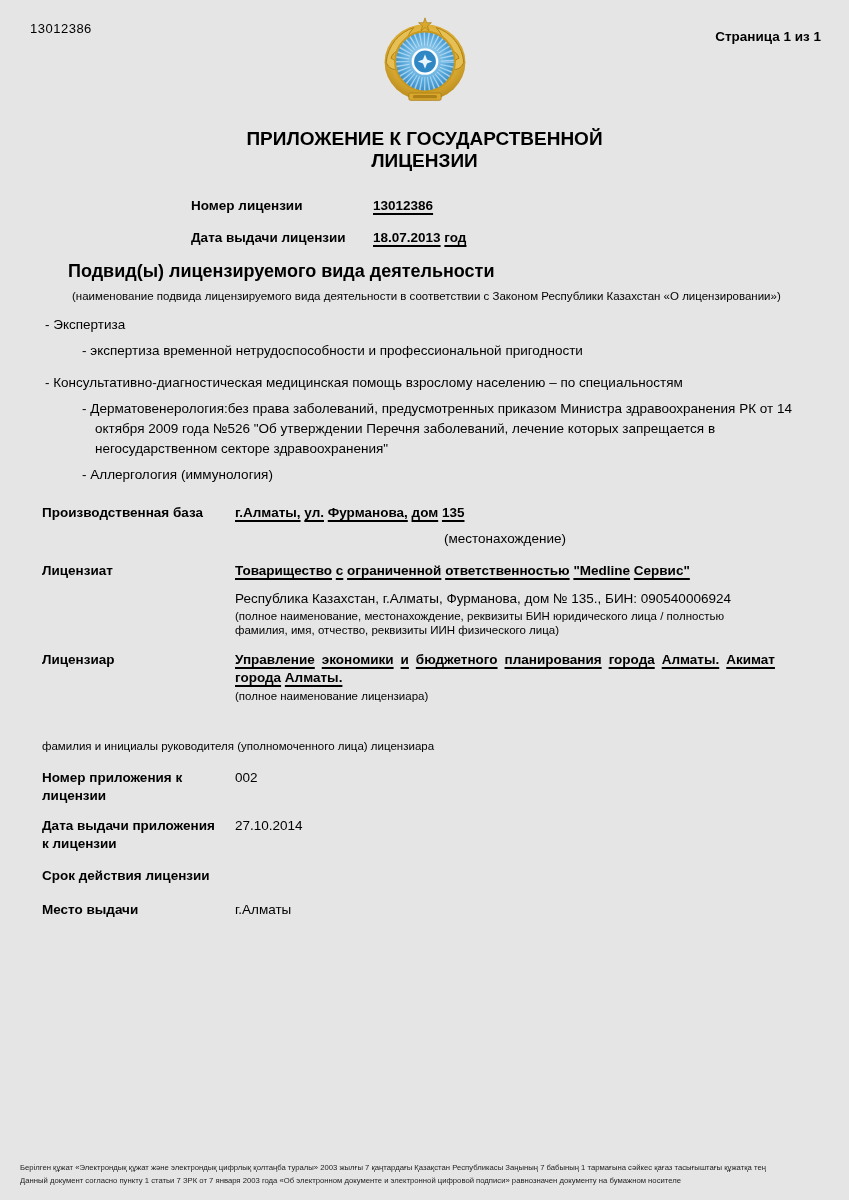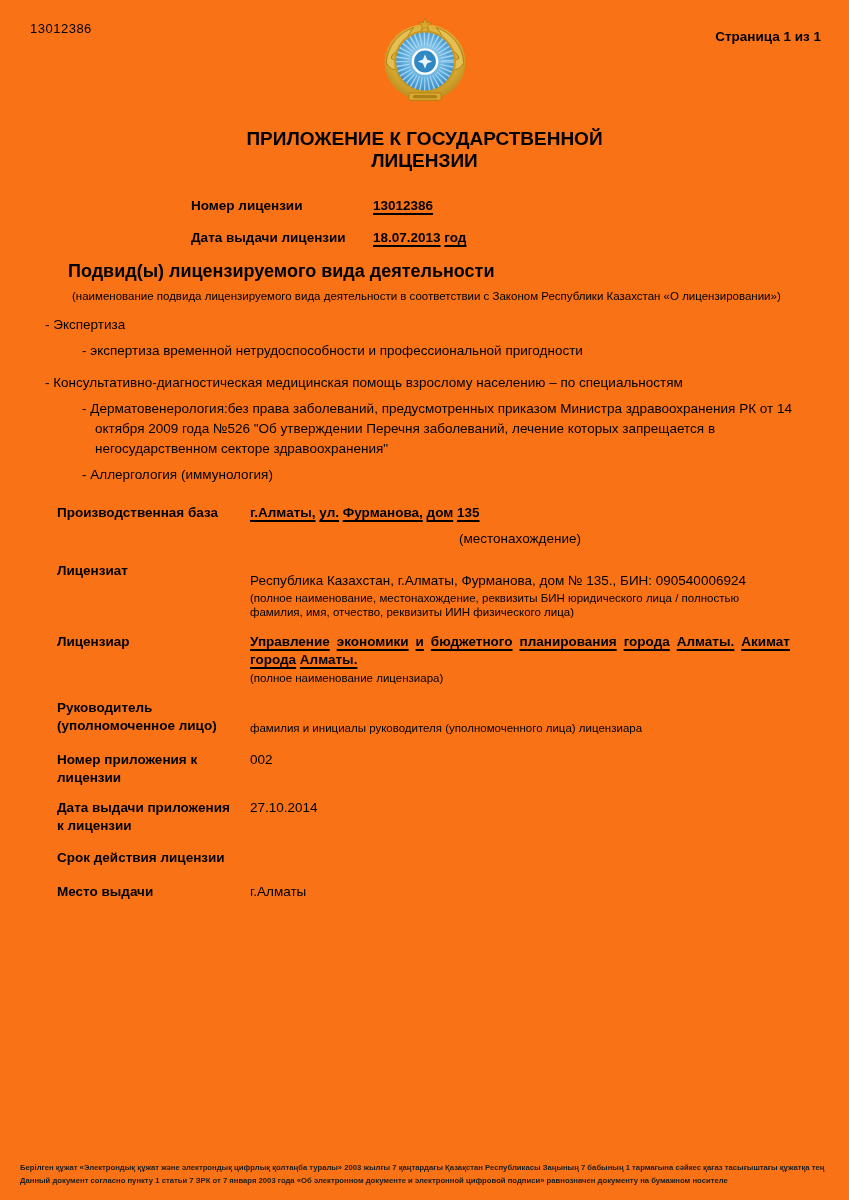--- a/index.html
+++ b/index.html
@@ -1,18 +1,18 @@
 <!DOCTYPE html>
 <html><head>
 <meta charset="utf-8">
 <style>
   * { margin:0; padding:0; box-sizing:border-box; }
   html,body { background:#ffffff; }
   body { font-family:"Liberation Sans", sans-serif; color:#000; }
-  .page { position:relative; width:849px; height:1200px; background:#f97316; overflow:hidden; }
+  .page { position:relative; width:849px; height:1200px; background:#e5e5e5; overflow:hidden; }
 
   .doc-number { position:absolute; left:30px; top:21px; font-size:13px; letter-spacing:0.5px; }
   .page-indicator { position:absolute; right:28px; top:21px; font-size:13.5px; font-weight:bold;margin-top:8px; }
 
   .emblem { position:absolute; left:50%; top:13px; transform:translateX(-50%); width:97px; height:97px; }
 
   .content { position:absolute; top:128px; left:0; right:0; }
 
   .title { text-align:center; font-weight:bold; font-size:19px; line-height:22px; }
 
@@ -21,35 +21,35 @@
   .lic-label { width:218px;padding-left:36px; }
 
   .subtypes { margin-top:17px; }
   .subtypes-heading { margin-left:68px; font-size:18px; font-weight:bold; line-height:17px; }
   .subtypes-note { margin:9px 20px 0 72px; font-size:11.5px; line-height:14px; }
   .st-item { font-size:13.5px; line-height:20px; }
   .st-lvl1 { margin:12px 20px 0 45px; }
   .st-lvl2 { margin:6px 20px 0 82px; padding-left:13px; text-indent:-13px; max-width:712px; }
 
   .fields { margin-top:19px; }
-  .field-row { display:flex; margin-left:57px; font-size:13.5px; line-height:18px; }
+  .field-row { display:flex; margin-left:42px; font-size:13.5px; line-height:18px; }
   .f-label { width:180px; margin-right:13px; font-weight:bold; flex:none; }
   .f-right { width:540px; }
   .f-note-center { text-align:center; font-size:13.5px; margin-top:8px; }
   .f-details { margin-top:10px; font-size:13.5px; line-height:17px; }
   .f-small { margin-top:2px; font-size:11.5px; line-height:14px; }
   .f-value-plain { font-size:13.5px; }
   .f-value-small { font-size:11.5px; padding-top:20px; }
   .mb14 { margin-bottom:14px; } .mb12 { margin-bottom:12px; } .mb16 { margin-bottom:16px;align-items:flex-end; }
 
   .bold-underlined { font-weight:bold; }
   .just { text-align:justify; }
   .uw { text-decoration:underline; text-decoration-thickness:1.5px; text-underline-offset:2.5px; }
 
-  .footer { position:absolute; left:20px; right:26px; bottom:13px; font-size:7.7px; font-weight:bold; line-height:13px; color:#1c1c1c; white-space:nowrap; }
+  .footer { position:absolute; left:20px; right:26px; bottom:13px; font-size:7.7px; font-weight:normal; line-height:13px; color:#1c1c1c; white-space:nowrap; }
 </style>
 </head>
 <body>
 
 <div class="page">
 
   <span class="doc-number">13012386</span>
   <span class="page-indicator">Страница 1 из 1</span>
 
   <div class="emblem">
@@ -121,35 +121,35 @@
         <span class="f-label">Производственная база</span>
         <div class="f-right">
           <div class="bold-underlined u-words"><span class="uw">г.Алматы,</span> <span class="uw">ул.</span> <span class="uw">Фурманова,</span> <span class="uw">дом</span> <span class="uw">135</span></div>
           <div class="f-note-center">(местонахождение)</div>
         </div>
       </div>
 
       <div class="field-row mb14">
         <span class="f-label">Лицензиат</span>
         <div class="f-right">
+          <div class="bold-underlined u-words"><span class="uw">Товарищество</span> <span class="uw">с</span> <span class="uw">ограниченной</span> <span class="uw">ответственностью</span> <span class="uw">"Medline</span> <span class="uw">Сервис"</span></div>
           <div class="f-details">Республика Казахстан, г.Алматы, Фурманова, дом № 135., БИН: 090540006924</div>
           <div class="f-small">(полное наименование, местонахождение, реквизиты БИН юридического лица / полностью фамилия, имя, отчество, реквизиты ИИН физического лица)</div>
         </div>
       </div>
 
       <div class="field-row mb14">
         <span class="f-label">Лицензиар</span>
         <div class="f-right">
           <div class="bold-underlined u-words just"><span class="uw">Управление</span> <span class="uw">экономики</span> <span class="uw">и</span> <span class="uw">бюджетного</span> <span class="uw">планирования</span> <span class="uw">города</span> <span class="uw">Алматы.</span> <span class="uw">Акимат</span> <span class="uw">города</span> <span class="uw">Алматы.</span></div>
           <div class="f-small">(полное наименование лицензиара)</div>
         </div>
       </div>
 
       <div class="field-row mb14">
-        <span class="f-label">Руководитель (уполномоченное лицо)</span>
         <div class="f-right">
           <div class="f-value-small">фамилия и инициалы руководителя (уполномоченного лица) лицензиара</div>
         </div>
       </div>
 
       <div class="field-row mb12">
         <span class="f-label">Номер приложения к лицензии</span>
         <div class="f-right">
           <div class="f-value-plain">002</div>
         </div>

